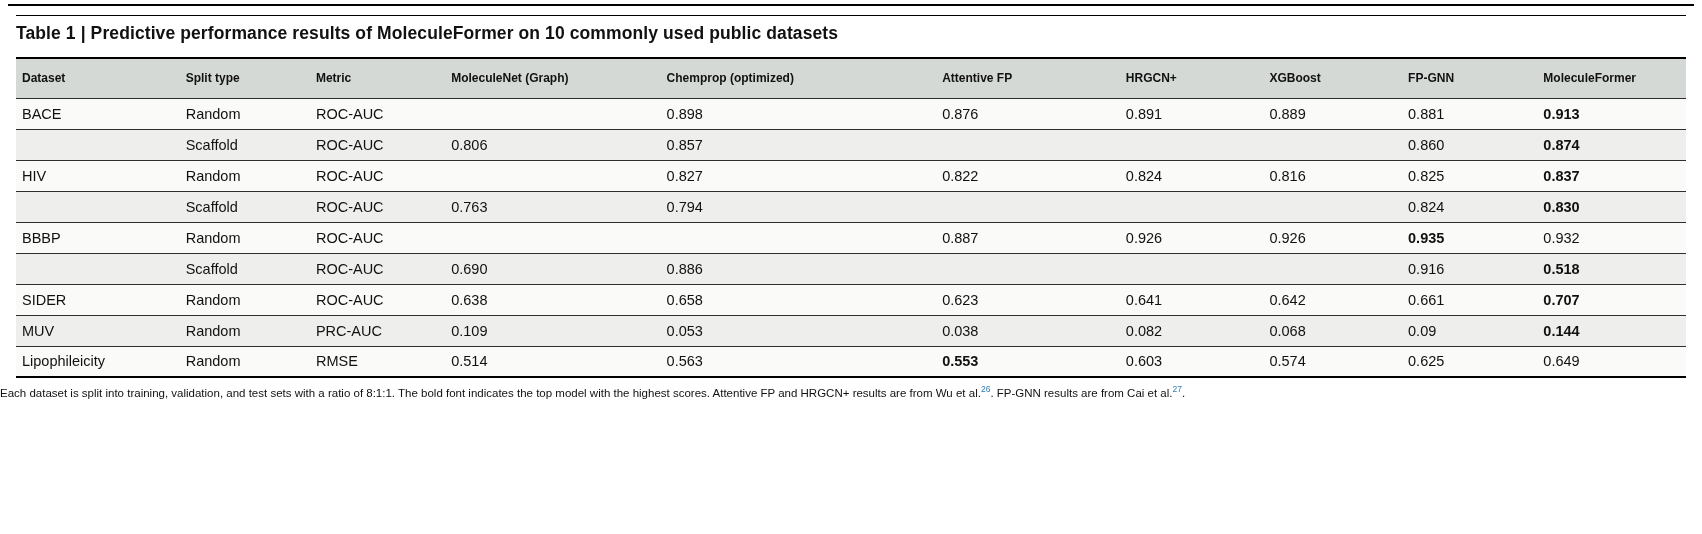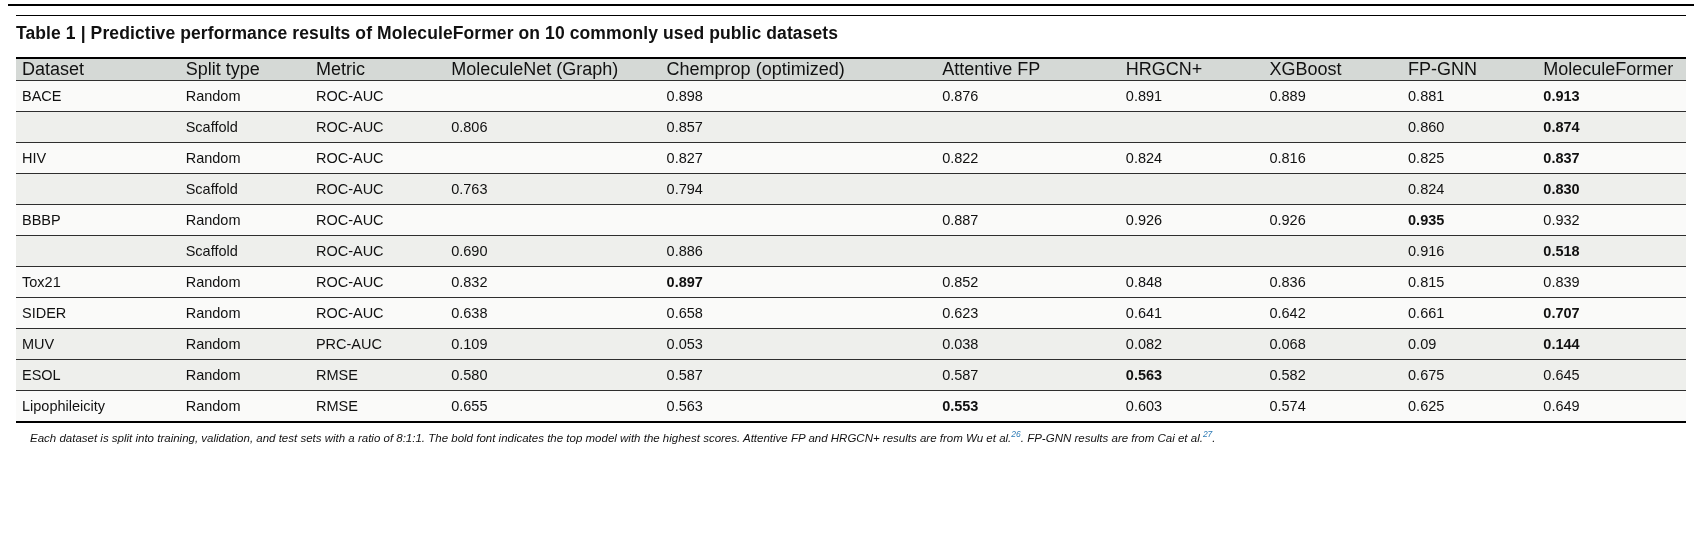--- a/index.html
+++ b/index.html
@@ -39,47 +39,46 @@
   table{
     width:1670px;
     margin:13px 16px 0 16px;
     border-collapse:collapse;
     table-layout:fixed;
   }
   thead th{
     background:var(--header-bg);
     border-top:2.5px solid var(--rule);
     border-bottom:1.5px solid var(--line);
-    font-size:18px;
-    font-weight:normal;
+    font-size:12px;
+    font-weight:bold;
     text-align:left;
     padding:0 6px;
-    height:20px;
+    height:40px;
     white-space:nowrap;
     overflow:hidden;
   }
   tbody td{
     font-size:14.5px;
     text-align:left;
     padding:0 6px;
     height:31px;
     border-bottom:1.5px solid var(--line);
     background:var(--row-bg);
     white-space:nowrap;
     overflow:hidden;
   }
   tbody tr.alt td{ background:var(--row-alt-bg);margin-top:25px; }
   tbody tr:last-child td{ border-bottom:2.5px solid var(--rule);margin-left:45px; }
   td.bold{ font-weight:bold; }
   .footnote{
-    margin:6px 16px 0 30px;
+    margin:6px 16px 0 0;
     font-size:11.5px;
     line-height:1.3;
     color:var(--ink);
-    font-style:italic;
   }
   .footnote sup{
     color:var(--link);
     font-size:8.5px;
     cursor:pointer;
   }
 </style>
 </head>
 <body>
 
@@ -182,32 +181,20 @@
         <td>ROC-AUC</td>
         <td>0.690</td>
         <td>0.886</td>
         <td></td>
         <td></td>
         <td></td>
         <td>0.916</td>
         <td class="bold">0.518</td>
       </tr>
       <tr>
-        <td>Tox21</td>
-        <td>Random</td>
-        <td>ROC-AUC</td>
-        <td>0.832</td>
-        <td class="bold">0.897</td>
-        <td>0.852</td>
-        <td>0.848</td>
-        <td>0.836</td>
-        <td>0.815</td>
-        <td>0.839</td>
-      </tr>
-      <tr>
         <td>SIDER</td>
         <td>Random</td>
         <td>ROC-AUC</td>
         <td>0.638</td>
         <td>0.658</td>
         <td>0.623</td>
         <td>0.641</td>
         <td>0.642</td>
         <td>0.661</td>
         <td class="bold">0.707</td>
@@ -217,37 +204,25 @@
         <td>Random</td>
         <td>PRC-AUC</td>
         <td>0.109</td>
         <td>0.053</td>
         <td>0.038</td>
         <td>0.082</td>
         <td>0.068</td>
         <td>0.09</td>
         <td class="bold">0.144</td>
       </tr>
-      <tr class="alt">
-        <td>ESOL</td>
+      <tr>
+        <td>Lipophileicity</td>
         <td>Random</td>
         <td>RMSE</td>
-        <td>0.580</td>
-        <td>0.587</td>
-        <td>0.587</td>
-        <td class="bold">0.563</td>
-        <td>0.582</td>
-        <td>0.675</td>
-        <td>0.645</td>
-      </tr>
-      <tr>
-        <td>Lipophileicity</td>
-        <td>Random</td>
-        <td>RMSE</td>
-        <td>0.655</td>
+        <td>0.514</td>
         <td>0.563</td>
         <td class="bold">0.553</td>
         <td>0.603</td>
         <td>0.574</td>
         <td>0.625</td>
         <td>0.649</td>
       </tr>
     </tbody>
 </table>
 

